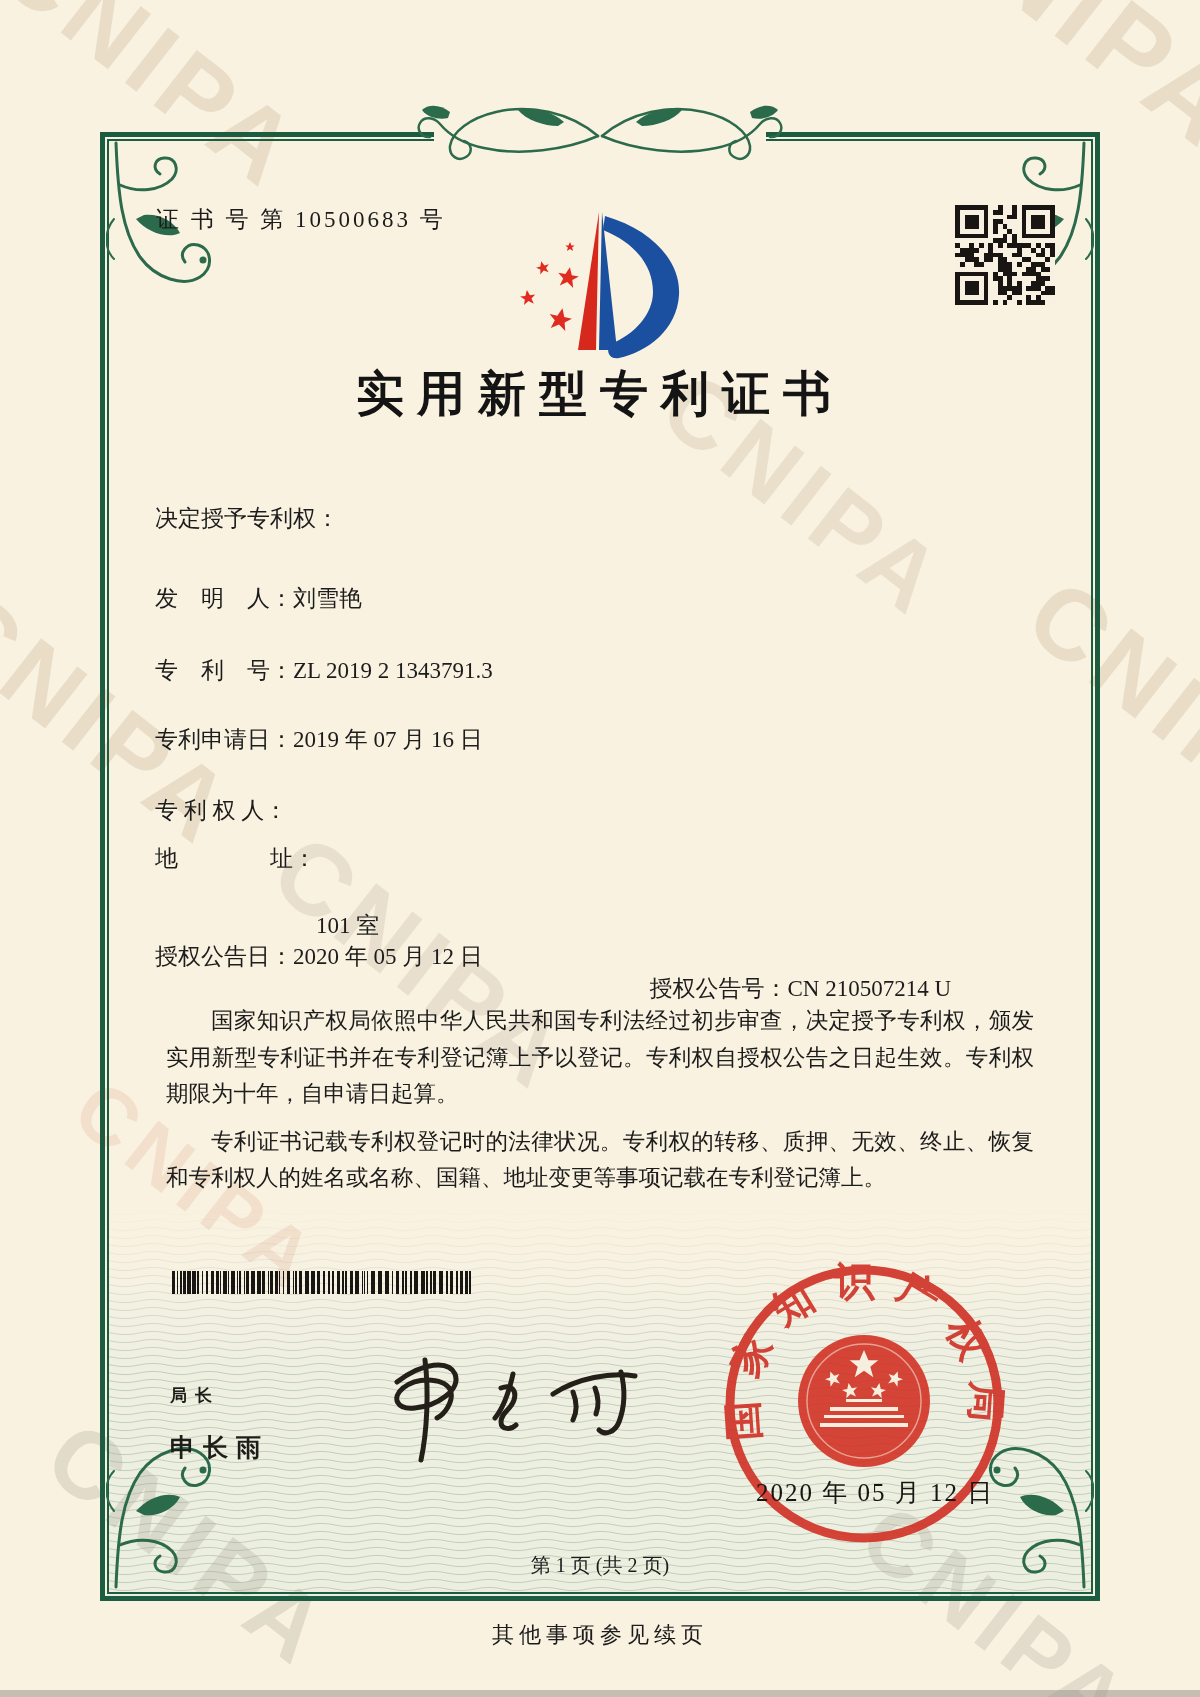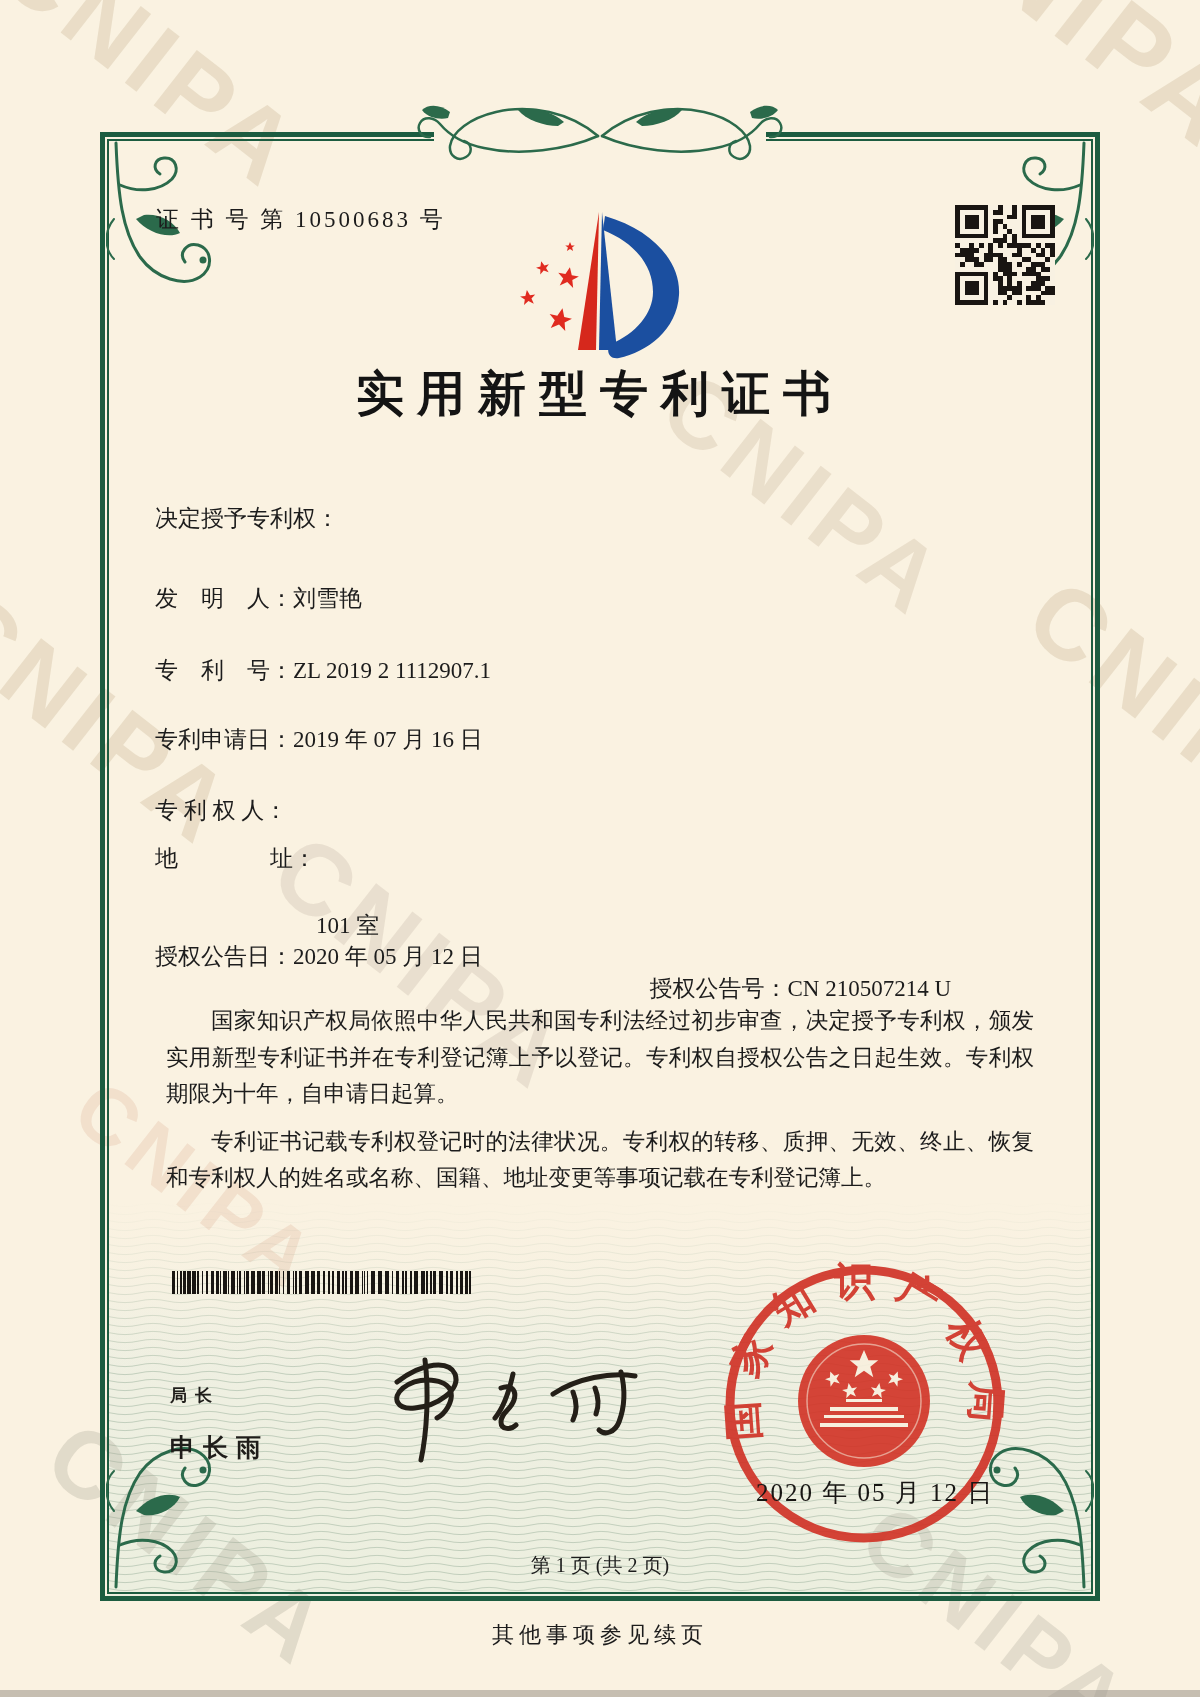--- a/index.html
+++ b/index.html
@@ -341,21 +341,21 @@
 
   <div class="title">实用新型专利证书</div>
 
   <div class="field" style="top:503px;">
     <span class="lab">决定授予专利权：</span>
   </div>
   <div class="field" style="top:583px;">
     <span class="lab">发　明　人：</span><span class="val">刘雪艳</span>
   </div>
   <div class="field" style="top:655px;">
-    <span class="lab">专　利　号：</span><span class="val">ZL 2019 2 1112907.1</span>
+    <span class="lab">专　利　号：</span><span class="val">ZL 2019 2 1343791.3</span>
   </div>
   <div class="field" style="top:724px;">
     <span class="lab">专利申请日：</span><span class="val">2019 年 07 月 16 日</span>
   </div>
   <div class="field" style="top:795px;">
     <span class="lab">专 利 权 人：</span>
   </div>
   <div class="field" style="top:843px;">
     <span class="lab">地　　　　址：</span>
     <span class="val addr-val">

